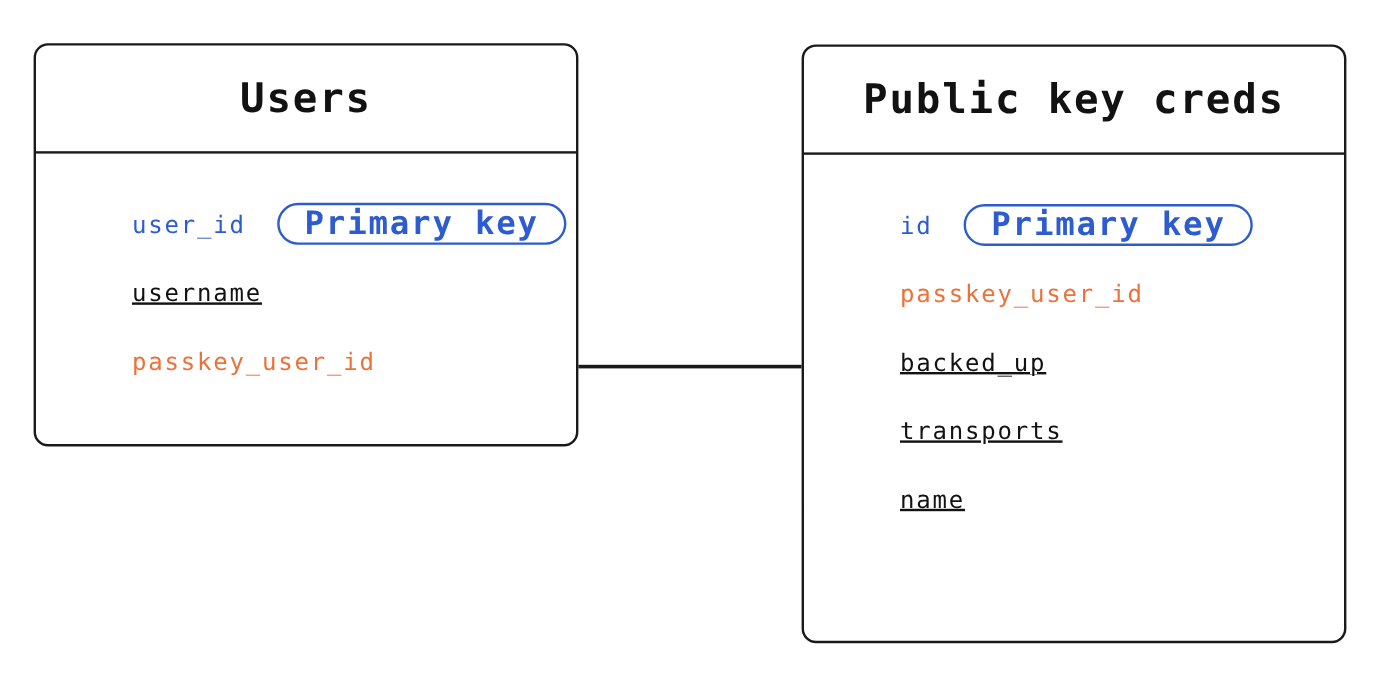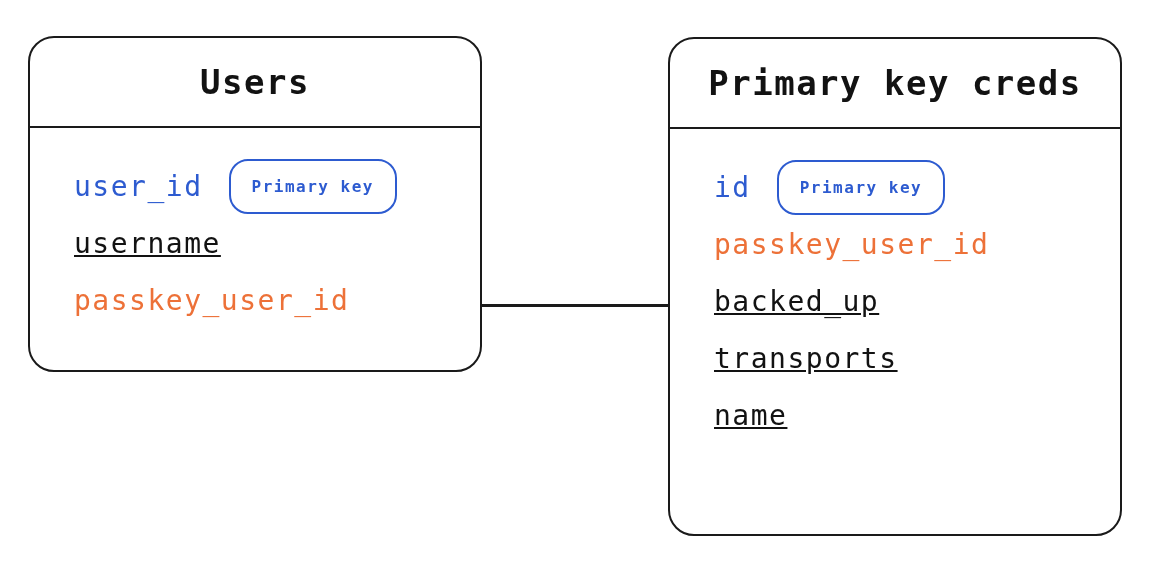--- a/index.html
+++ b/index.html
@@ -16,21 +16,21 @@
     width: 1154px;
     height: 572px;
     background: var(--bg);
     overflow: hidden;
     font-family: "DejaVu Sans Mono", "Liberation Mono", monospace;
   }
   .entity {
     position: absolute;
     background: var(--bg);
     border: 2.5px solid var(--border);
-    border-radius: 26px;
+    border-radius: 12px;
   }
   .entity-users { left: 28px; top: 36px; width: 454px; height: 336px; }
   .entity-creds { left: 668px; top: 37px; width: 454px; height: 499px; }
   .entity-header {
     height: 90px;
     border-bottom: 2.5px solid var(--border);
     display: flex;
     align-items: center;
     justify-content: center;
   }
@@ -42,36 +42,37 @@
     white-space: nowrap;
   }
   .entity-body { padding: 30px 0 0 44px; }
   .field-row {
     height: 57px;
     display: flex;
     align-items: center;
     white-space: nowrap;
   }
   .field-name {
-    font-size: 28px;
+    font-size: 20px;
     letter-spacing: 1.5px;
+    margin-left: 36px;
   }
   .field-name[data-color="primary"] { color: var(--primary); }
   .field-name[data-color="foreign"] { color: var(--foreign); }
   .field-name[data-color="default"] { color: var(--text); text-decoration: underline; }
   .pk-badge {
     margin-left: 26px;
-    height: 55px;
+    height: 35px;
     display: inline-flex;
     align-items: center;
     padding: 0 21px;
     border: 2px solid var(--primary);
     border-radius: 19px;
     color: var(--primary);
-    font-size: 16px;
+    font-size: 27px;
     font-weight: bold;
     letter-spacing: 1.5px;
   }
   .connector {
     position: absolute;
     left: 482px;
     top: 304px;
     width: 186px;
     height: 2.5px;
     background: var(--border);
@@ -97,21 +98,21 @@
       <div class="field-row">
         <span class="field-name" data-color="foreign">passkey_user_id</span>
       </div>
     </div>
   </div>
 
   <div class="connector"></div>
 
   <div class="entity entity-creds">
     <div class="entity-header">
-      <div class="entity-title">Primary key creds</div>
+      <div class="entity-title">Public key creds</div>
     </div>
     <div class="entity-body">
       <div class="field-row">
         <span class="field-name" data-color="primary">id</span>
         <span class="pk-badge">Primary key</span>
       </div>
       <div class="field-row">
         <span class="field-name" data-color="foreign">passkey_user_id</span>
       </div>
       <div class="field-row">

